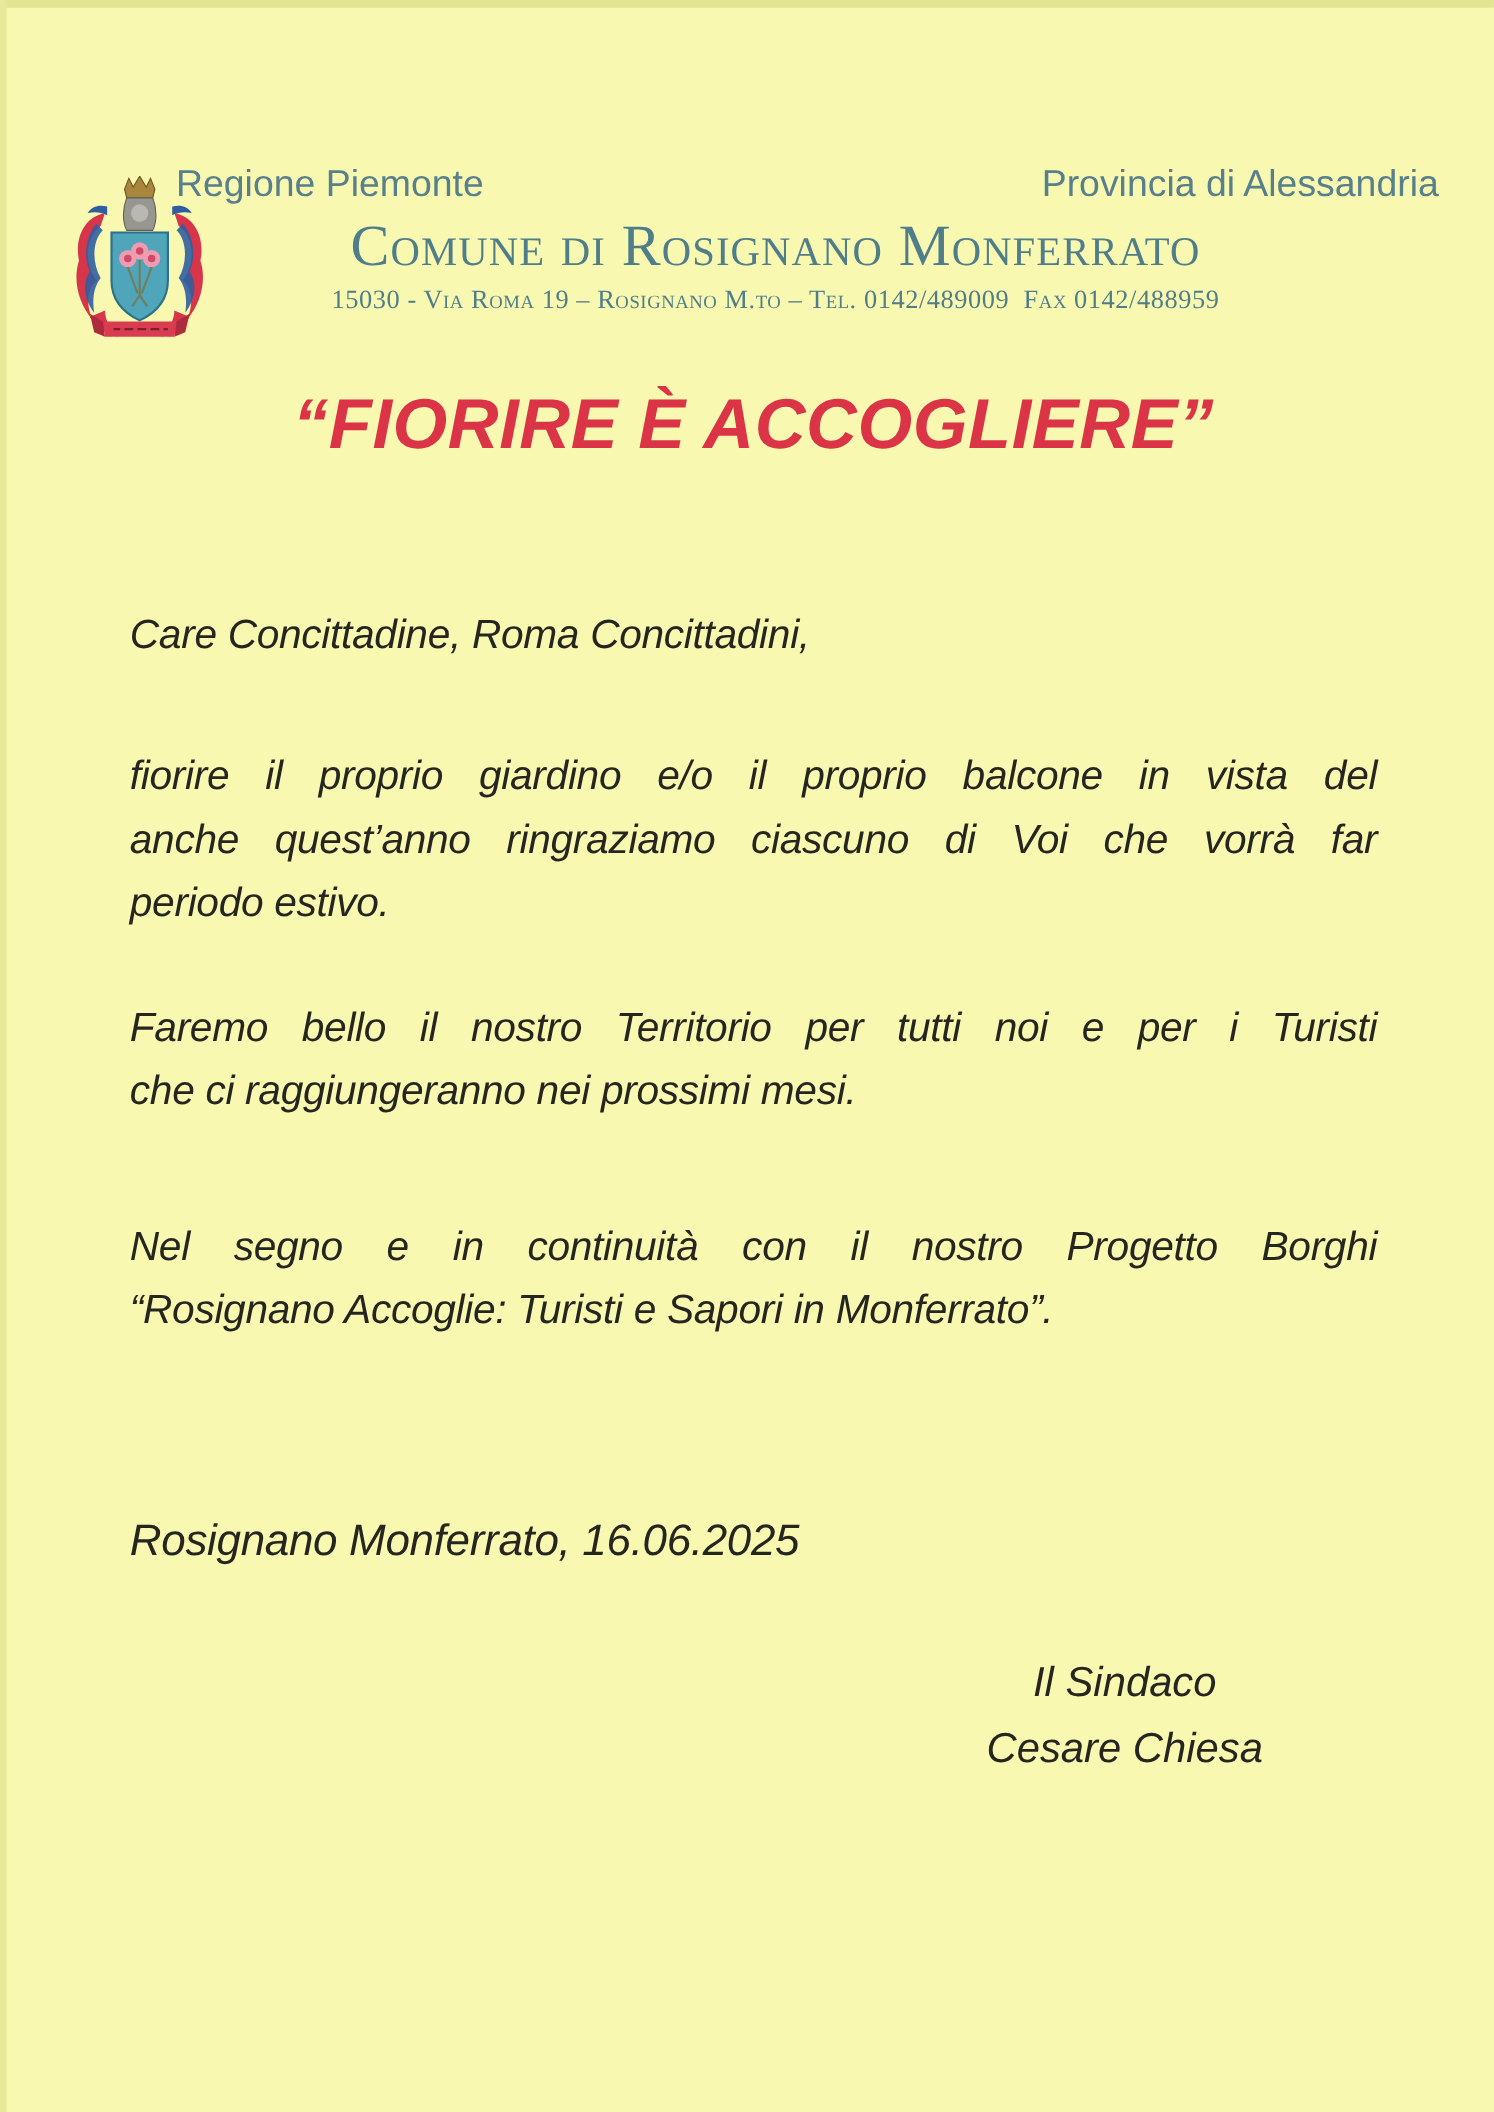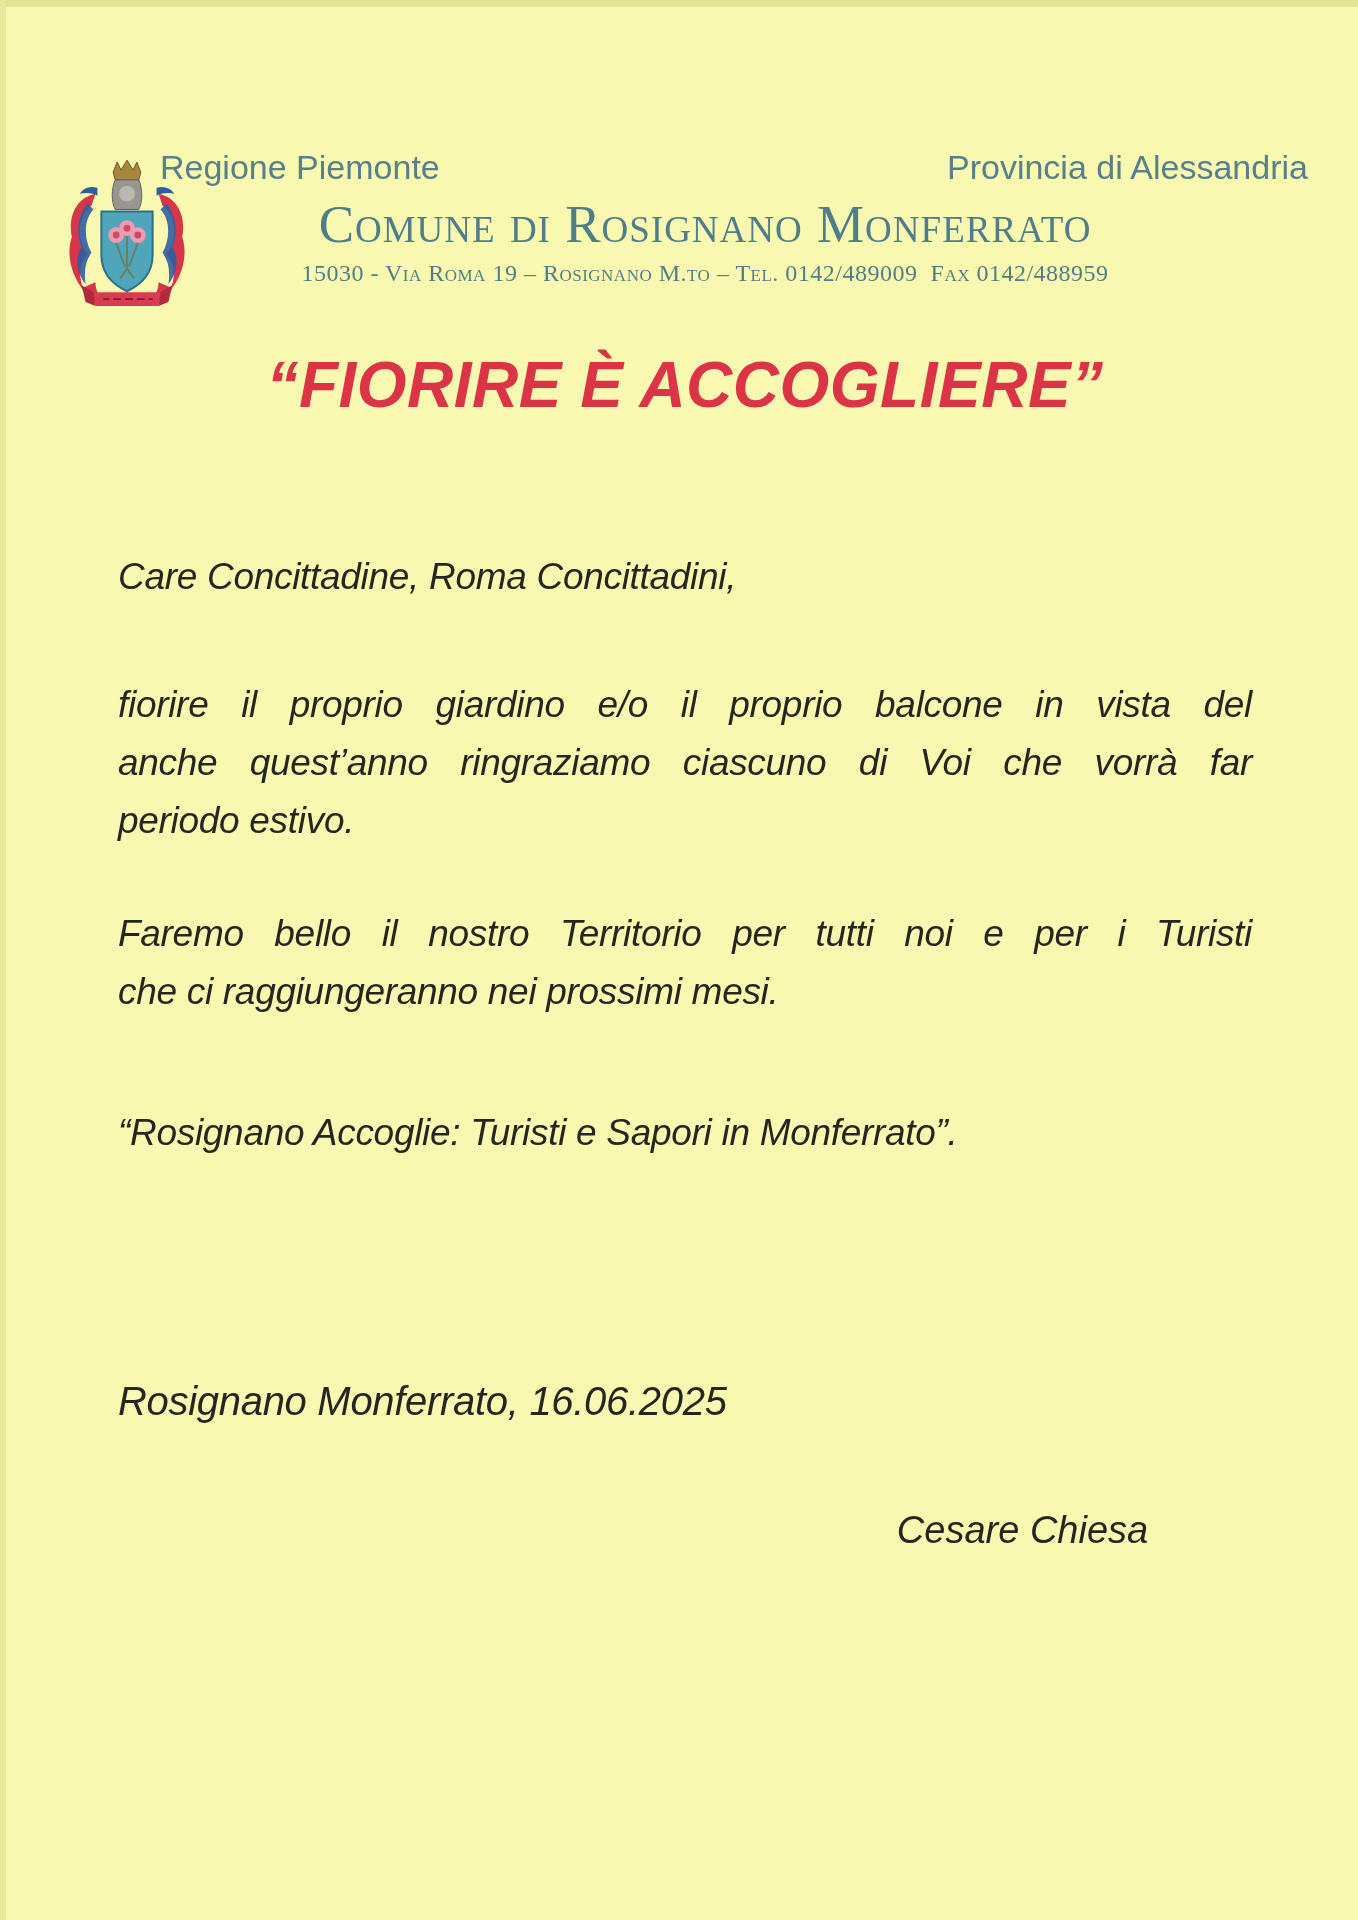--- a/index.html
+++ b/index.html
@@ -110,22 +110,24 @@
   <div class="body-line jline">anche quest’anno ringraziamo ciascuno di Voi che vorrà far</div>
   <div class="body-line">periodo estivo.</div>
 </div>
 
 <div class="para para-territorio">
   <div class="body-line jline">Faremo bello il nostro Territorio per tutti noi e per i Turisti</div>
   <div class="body-line">che ci raggiungeranno nei prossimi mesi.</div>
 </div>
 
 <div class="para para-progetto">
+  <div class="body-line jline">Nel segno e in continuità con il nostro Progetto Borghi</div>
   <div class="body-line">“Rosignano Accoglie: Turisti e Sapori in Monferrato”.</div>
 </div>
 
 <div class="para dateline">
   <div class="body-line">Rosignano Monferrato, 16.06.2025</div>
 </div>
 
 <div class="signature">
+  <div class="body-line">Il Sindaco</div>
   <div class="body-line">Cesare Chiesa</div>
 </div>
 
 </body></html>

